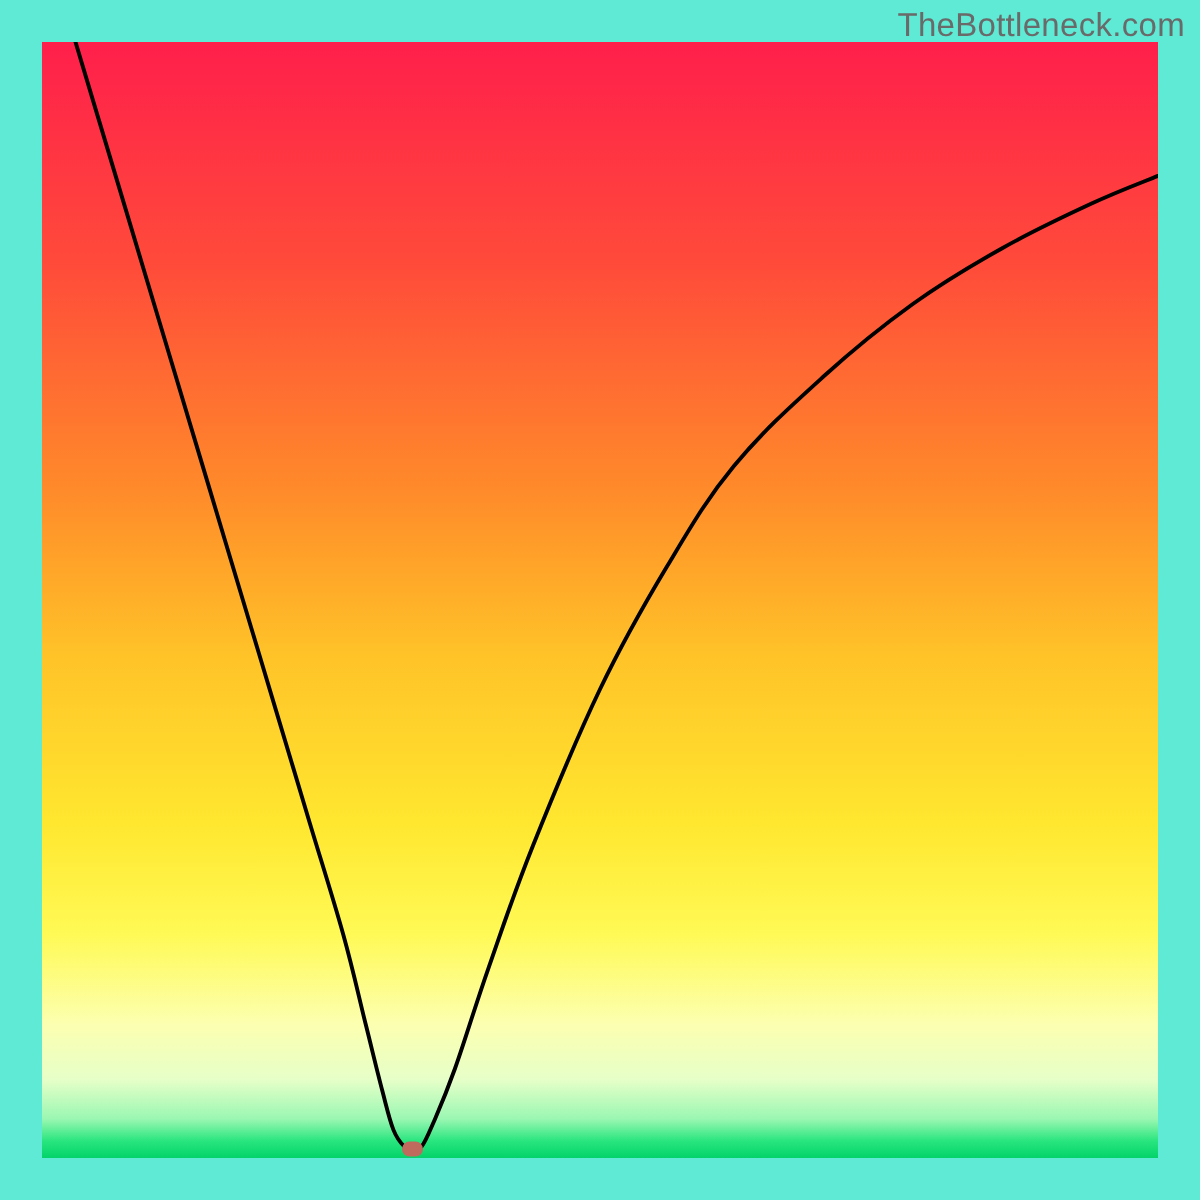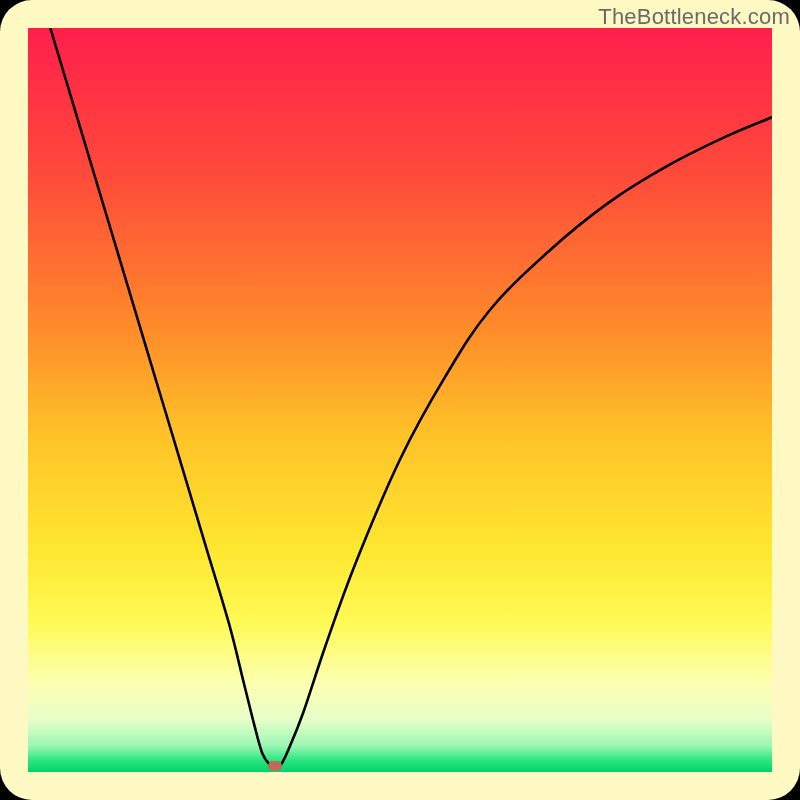--- a/index.html
+++ b/index.html
@@ -9,22 +9,21 @@
     height: 800px;
     background: #000;
     overflow: hidden;
     font-family: Arial, Helvetica, sans-serif;
   }
   .frame {
     position: absolute;
     left: 0; top: 0;
     width: 800px;
     height: 800px;
-    background: #fef9c3;
-    border-radius: 32px;
+    background: #5eead4;
   }
   .plot {
     position: absolute;
     left: 28px;
     top: 28px;
     width: 744px;
     height: 744px;
     
   }
   .watermark {

